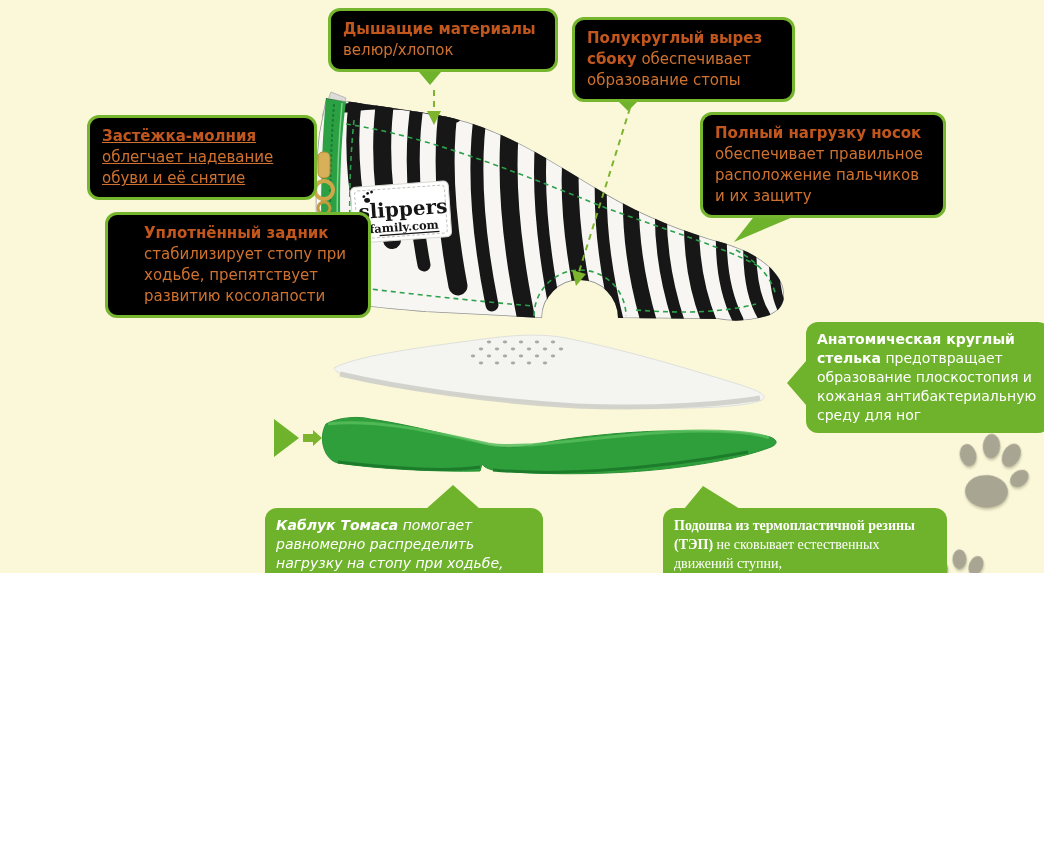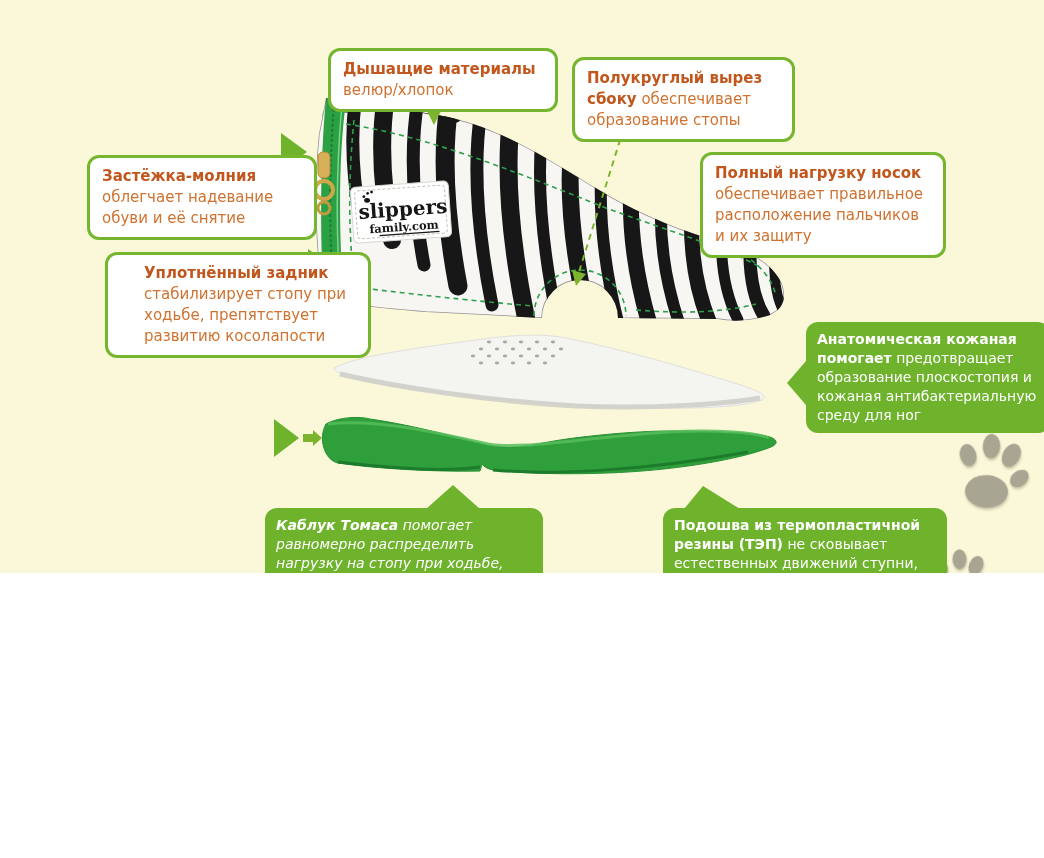--- a/index.html
+++ b/index.html
@@ -1,20 +1,20 @@
 <!DOCTYPE html>
 <html><head>
 <meta charset="utf-8">
 <style>
   html,body{margin:0;padding:0;background:#fff;}
   .stage{position:relative;width:1044px;height:858px;background:#fff;overflow:hidden;
          font-family:"DejaVu Sans",sans-serif;}
   .cream{position:absolute;left:0;top:0;width:1044px;height:573px;background:#faf8d8;overflow:hidden;}
   .callout{position:absolute;border-radius:12px;padding:8px 12px;font-size:15px;line-height:21px;z-index:3;}
-  .callout.white{background:#ffffff;border:3px solid #76b62e;color:#d0722f;margin-top:40px;}
+  .callout.white{background:#000000;border:3px solid #76b62e;color:#d0722f;}
   .callout.white .t{color:#c2571e;font-weight:bold;}
   .callout.green{background:#6fb32c;color:#ffffff;font-size:14px;line-height:19px;padding:8px 11px;}
   .callout.green .t{font-weight:bold;}
   .t,.b{display:inline;}
   svg{display:block;}
   .art{position:absolute;z-index:1;}
   .overlay{position:absolute;left:0;top:0;z-index:2;pointer-events:none;}
   .paw{position:absolute;z-index:0;filter:drop-shadow(1px 2px 1px rgba(120,118,85,.35));}
 </style>
 </head>
@@ -186,45 +186,45 @@
     <div class="callout white" style="left:328px;top:8px;width:200px;">
       <span class="t">Дышащие материалы</span>
       <span class="b">велюр/хлопок</span>
     </div>
 
     <div class="callout white" style="left:572px;top:17px;width:193px;">
       <span class="t">Полукруглый вырез сбоку</span>
       <span class="b">обеспечивает образование стопы</span>
     </div>
 
-    <div class="callout white" style="left:87px;top:115px;width:200px;">
+    <div class="callout white" style="left:87px;top:115px;width:200px;text-decoration:underline;">
       <span class="t">Застёжка-молния</span>
       <span class="b">облегчает надевание обуви и её снятие</span>
     </div>
 
     <div class="callout white" style="left:105px;top:212px;width:212px;padding-left:36px;">
       <span class="t">Уплотнённый задник</span>
       <span class="b">стабилизирует стопу при ходьбе, препятствует развитию косолапости</span>
     </div>
 
     <div class="callout white" style="left:700px;top:112px;width:216px;">
       <span class="t">Полный нагрузку носок</span>
       <span class="b">обеспечивает правильное расположение пальчиков и их защиту</span>
     </div>
 
     <div class="callout green" style="left:806px;top:322px;width:222px;">
-      <span class="t">Анатомическая кожаная помогает</span>
+      <span class="t">Анатомическая круглый стелька</span>
       <span class="b">предотвращает образование плоскостопия и кожаная антибактериальную среду для ног</span>
     </div>
 
 
     <div class="callout green" style="left:265px;top:508px;width:256px;height:80px;font-style:italic;">
       <span class="t">Каблук Томаса</span>
       <span class="b">помогает равномерно распределить нагрузку на стопу при ходьбе,</span>
     </div>
 
-    <div class="callout green" style="left:663px;top:508px;width:262px;height:80px;">
+    <div class="callout green" style="left:663px;top:508px;width:262px;height:80px;font-family:Liberation Serif, serif;">
       <span class="t">Подошва из термопластичной резины (ТЭП)</span>
       <span class="b">не сковывает естественных движений ступни,</span>
     </div>
 
   </div>
 </div>
 
 </body></html>

